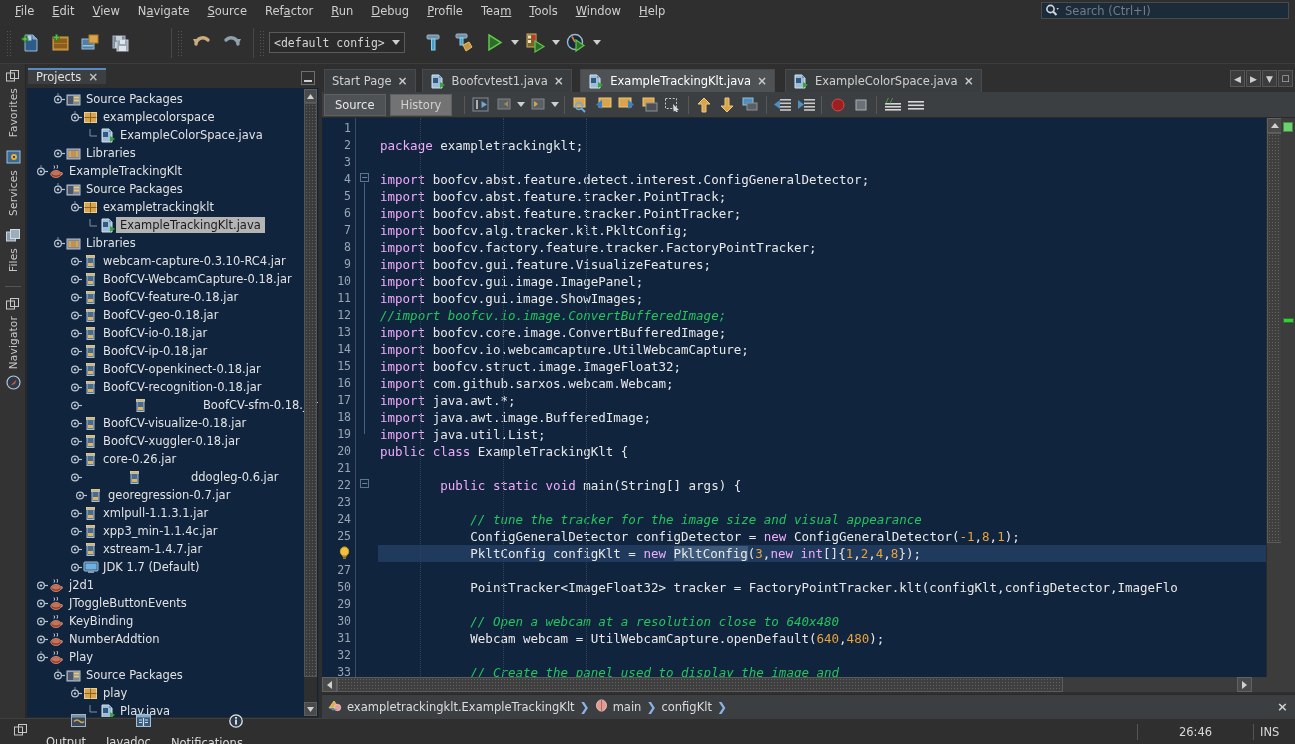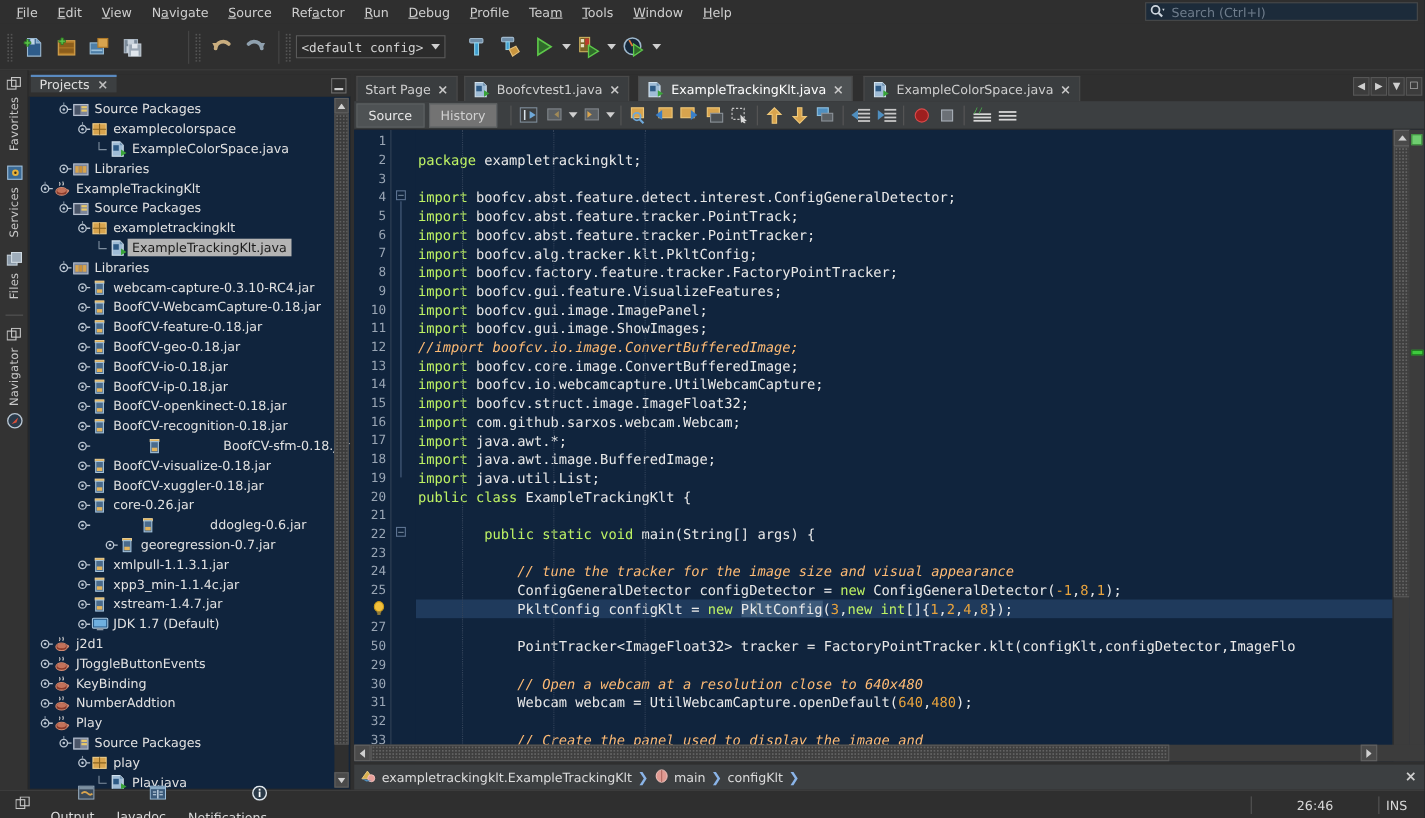--- a/index.html
+++ b/index.html
@@ -147,22 +147,22 @@
   .foldcol { width: 22px; background: #10243d; flex: 0 0 auto; position: relative; font-size: 10px;}
   .foldcol .fl { height: 17px; position: relative; }
   .foldbox { position:absolute; left:4px; top:4px; width:9px;height:9px;border:1px solid #5d7391; color:#9ab; font-size:8px; line-height:7px; text-align:center; }
   .foldbar { position:absolute; left:8px; width:1px; background:#4a6080; }
   .codetext {
     flex: 1; position: relative; font-family: "DejaVu Sans Mono", monospace;
     font-size: 12.5px; line-height: 17px; padding-top: 2px; color: #e8e8e8; overflow: hidden;
   }
   .cl { height: 17px; line-height: 17px; white-space: pre; padding-left: 2px; }
   .cl.hl { background: #1f3a5c; }
-  .kw { color: #bef264; }
-  .cm { color: #fdba74; font-style: italic; }
+  .kw { color: #f0abfc; }
+  .cm { color: #22c55e; font-style: italic; }
   .num { color: #e8a33d; }
   .pl { color: #e8e8e8; }
   .selw { background: #3d5a7a; }
   .caret { display:inline-block; width:1px; height:13px; background:#ffd24a; vertical-align:-2px; margin:0 -1px; }
   .indentguides { position:absolute; left:0; top:0; bottom:0; width:100%; pointer-events:none; }
   .ig { position:absolute; top:0; bottom:0; width:1px; border-left:1px dotted #33435a; }
 
   .vscroll { position:absolute; right:14px; top:50px; width:15px; height:574px; background:#3c3c3c; border-left:1px solid #2a2a2a;}
   .vsbtn { width:15px;height:15px;background:#4a4a4a;border:1px solid #616161;display:flex;align-items:center;justify-content:center;}
   .vsthumb { position:absolute;left:0;top:15px;width:15px;height:410px;background:#3f3f3f;
@@ -771,21 +771,21 @@
             </span>
             <span class="ico">
               <svg width="16" height="15" viewBox="0 0 16 15">
                 <rect x="3.5" y="1.5" width="8" height="2" fill="#e2b35c" stroke="#f2d79b" stroke-width=".8"></rect>
                 <rect x="4" y="3.5" width="7" height="10" fill="#4a6b8c" stroke="#a4c2da" stroke-width="1"></rect>
                 <rect x="5" y="9" width="5" height="3.2" fill="#e2b35c"></rect>
               </svg>
             </span>
             <span class="lbl">ddogleg-0.6.jar</span>
           </div>
-          <div class="trow" style="padding-left: 68px;">
+          <div class="trow" style="padding-left: 48px;">
             <span class="toggle">
               <svg width="13" height="13" viewBox="0 0 13 13">
                 <circle cx="5" cy="6.5" r="3.4" fill="none" stroke="#b9c4d0" stroke-width="1.2"></circle>
                 <circle cx="5" cy="6.5" r="1.2" fill="#b9c4d0"></circle>
                 <line x1="8.6" y1="6.5" x2="12" y2="6.5" stroke="#b9c4d0" stroke-width="1.2"></line>
               </svg>
             </span>
             <span class="ico">
               <svg width="16" height="15" viewBox="0 0 16 15">
                 <rect x="3.5" y="1.5" width="8" height="2" fill="#e2b35c" stroke="#f2d79b" stroke-width=".8"></rect>

